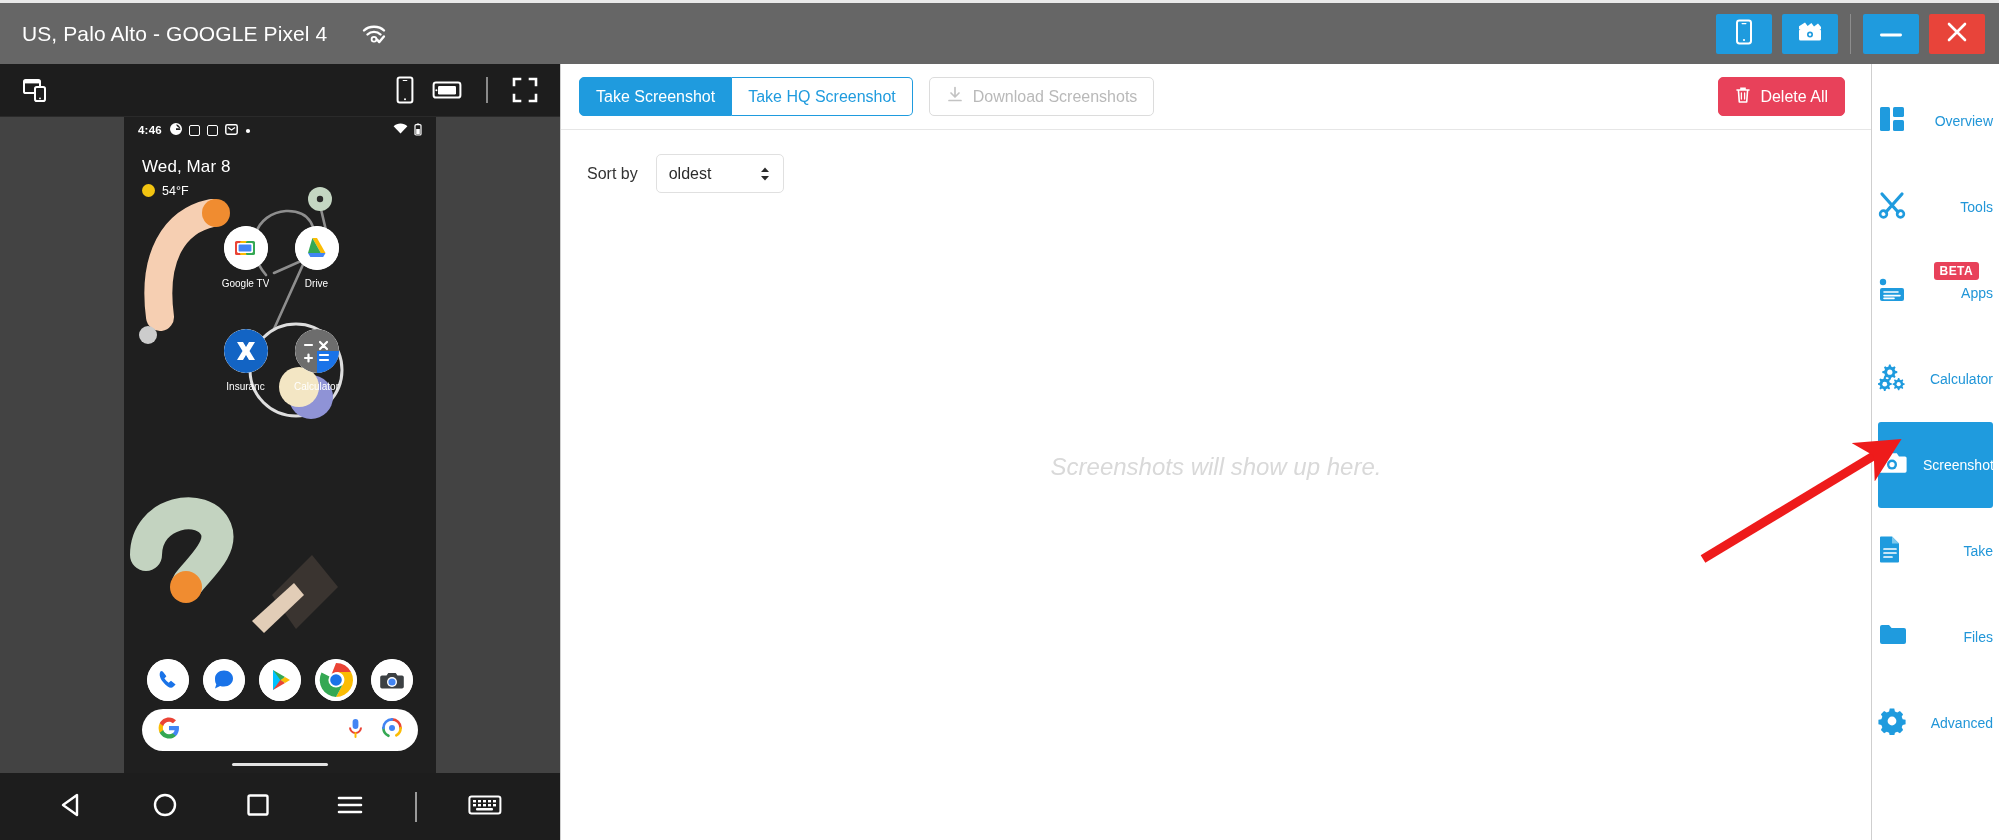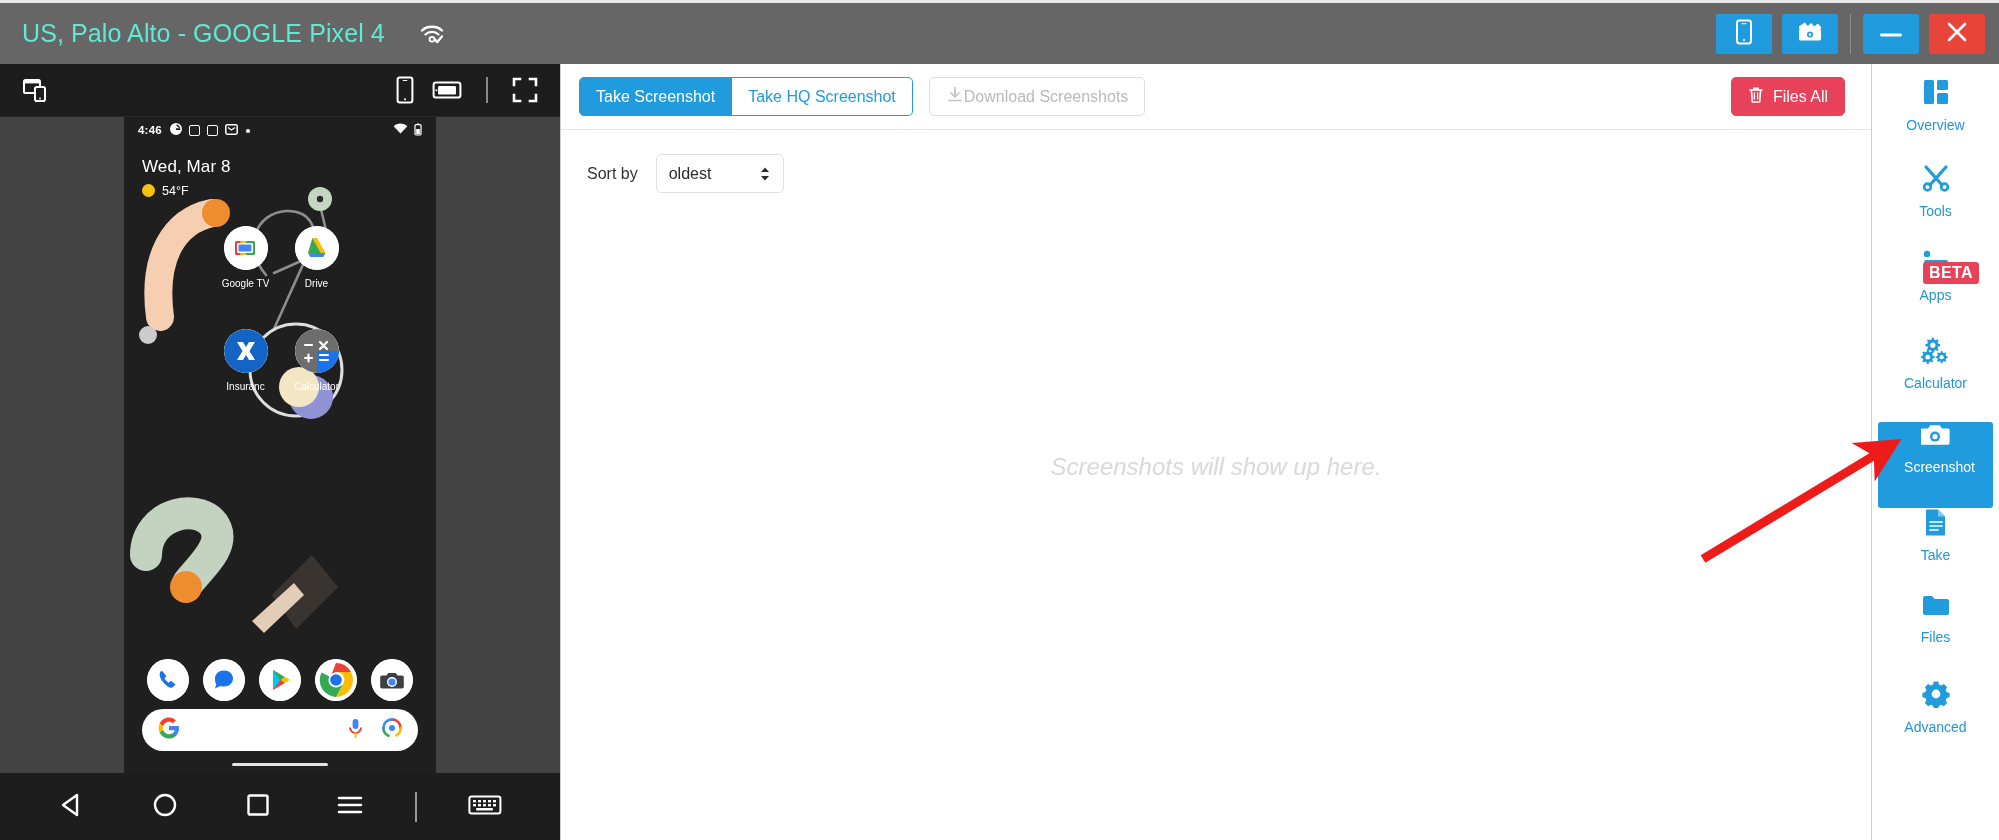--- a/index.html
+++ b/index.html
@@ -24,22 +24,22 @@
     height: 64px;
     min-height: 64px;
     background: #666666;
     display: flex;
     align-items: center;
     padding: 0 0 0 22px;
     position: relative;
     border-top: 3px solid #e9e9e9;
   }
   #title-text {
-    color: #5eead4;
-    font-size: 25px;
+    color: #ffffff;
+    font-size: 21px;
     letter-spacing: .1px;
     white-space: nowrap;
   }
   #wifi-icon { margin-left: 34px; display:flex; align-items:center; }
   #titlebar-spacer { flex: 1; }
   .tb-btn {
     width: 56px; height: 40px;
     border: none;
     background: #1f9bde;
     display: flex; align-items: center; justify-content: center;
@@ -211,20 +211,21 @@
     white-space: nowrap;
   }
   .btn.primary { background: #1f9bde; color: #ffffff; border-color:#1f9bde; }
   .btn-group .btn:first-child { border-radius: 5px 0 0 5px; }
   .btn-group .btn:last-child  { border-radius: 0 5px 5px 0; border-left: none; }
   .btn.ghost {
     margin-left: 16px;
     border: 1px solid #dcdcdc;
     color: #b9b9b9;
     border-radius: 5px;
+    gap: 9px;
     cursor: default;
   }
   .btn.danger {
     margin-left: auto;
     background: #e8415a; border-color:#e8415a; color:#fff;
     border-radius: 5px; gap: 9px; font-size: 16px;
   }
 
   #sortbar {
     display: flex; align-items: center;
@@ -261,34 +262,34 @@
     border-left: 1px solid #cfcfcf;
     display: flex; flex-direction: column;
     align-items: stretch;
     padding-top: 14px;
     position: relative;
     z-index: 3;
   }
   .side-item {
     height: 86px;
     margin: 0 6px;
-    display: flex; flex-direction: column;
-    align-items: center; justify-content: flex-start;
+    display: flex; flex-direction: row;
+    align-items: center; justify-content: space-between;
     gap: 7px;
     cursor: pointer;
     position: relative;
     border-radius: 3px;
   }
   .side-item .side-label { font-size: 14px; color: #2196d8; }
   .side-item.active { background: #1f9bde; }
   .side-item.active .side-label { color: #ffffff; margin-left: 8px; }
   .beta-badge {
     position: absolute; top: 12px; right: 14px;
     background: #e8415a; color: #fff;
-    font-size: 16px; font-weight: 700;
+    font-size: 12px; font-weight: 700;
     padding: 2px 6px; border-radius: 3px;
     letter-spacing: .4px;
   }
 
   
   #annotation {
     position: absolute;
     left: 0; top: 0; width: 1999px; height: 840px;
     pointer-events: none;
     z-index: 50;
@@ -657,21 +658,21 @@
           <span>Download Screenshots</span>
         </button>
         <button class="btn danger">
           <span>
             <svg width="16" height="18" viewBox="0 0 16 18">
               <path d="M2 4 H14 M6 4 V2.4 H10 V4" stroke="#fff" stroke-width="1.6" fill="none" stroke-linecap="round"></path>
               <path d="M3.4 4 L4.3 16 H11.7 L12.6 4" stroke="#fff" stroke-width="1.6" fill="none" stroke-linejoin="round"></path>
               <path d="M6.4 7 V13 M9.6 7 V13" stroke="#fff" stroke-width="1.3" stroke-linecap="round"></path>
             </svg>
           </span>
-          <span>Files All</span>
+          <span>Delete All</span>
         </button>
       </div>
 
       <div id="sortbar">
         <span id="sort-label">Sort by</span>
         <div id="sort-select">
           <span>oldest</span>
           <span class="stepper">
             <svg width="12" height="16" viewBox="0 0 12 16">
               <path d="M6 1.5 L10 6 H2 Z" fill="#2b2b2b"></path>

